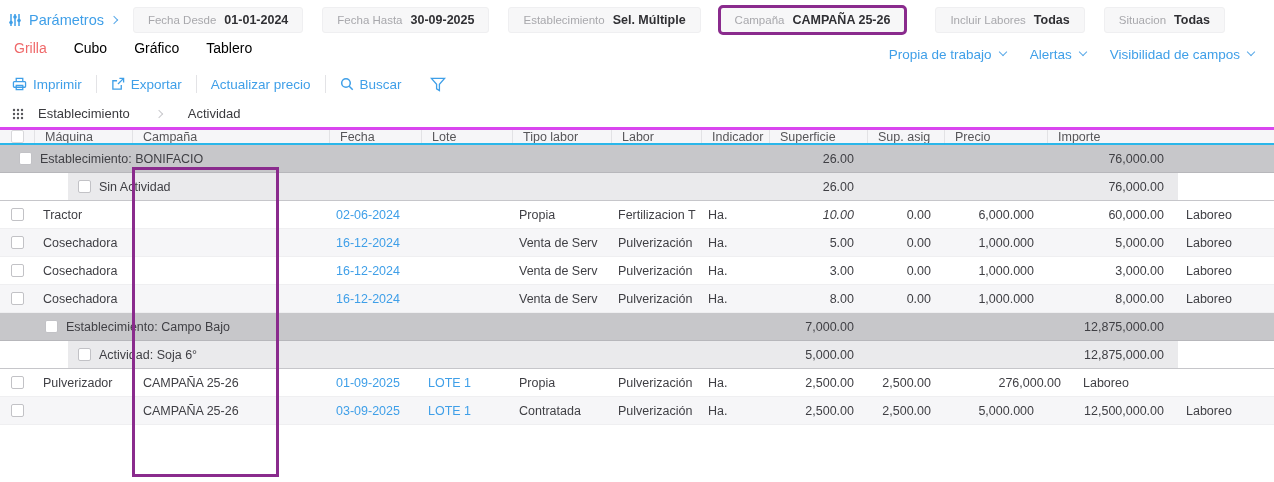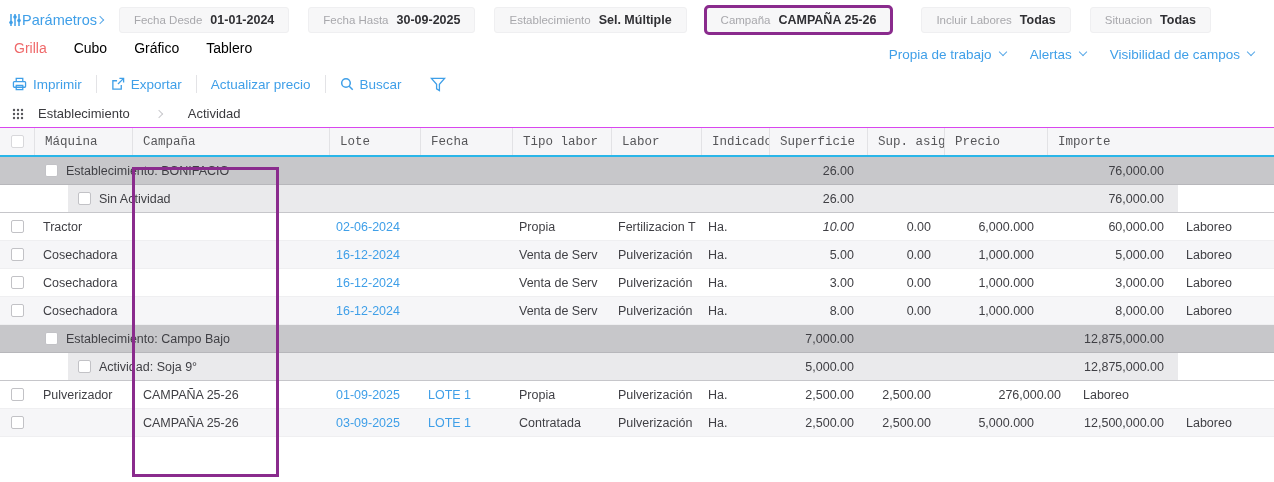--- a/index.html
+++ b/index.html
@@ -18,21 +18,21 @@
   .tspacer { flex:1; }
   .formats { display:flex; align-items:center; gap:8px; margin-right:10px; cursor:pointer; }
   .formats span { color:#36b69c; font-size:14.5px; }
   .chev { width:6px; height:6px; border-right:1.6px solid #5aa9e8;
     border-bottom:1.6px solid #5aa9e8; transform:rotate(45deg); margin-top:-4px; }
   .chev.r { transform:rotate(-45deg); margin-top:0; }
   .chev.gray { border-color:#c9c9cd; }
 
   
   .paramsbar { height:40px; display:flex; align-items:center; padding-left:8px; }
-  .params-label { display:flex; align-items:center; color:#3f9fe8;
+  .params-label { display:flex; align-items:center; gap:7px; color:#3f9fe8;
     font-size:14.5px; cursor:pointer; margin-right:16px; }
   .chip { display:flex; align-items:center; gap:8px; height:26px; padding:0 14px;
     background:#f7f7f8; border:1px solid #efeff1; border-radius:3px; margin-right:19px;
     cursor:pointer; white-space:nowrap; }
   .chip .lb { font-size:11.5px; color:#a8a8ac; }
   .chip .vl { font-size:12.5px; font-weight:bold; color:#303034; }
   .chip.hl { outline:3px solid #8a2b8d; outline-offset:-1px; margin-right:30px; }
 
   
   .tabsrow { height:28px; display:flex; padding:0 14px; }
@@ -50,22 +50,22 @@
   .tb-funnel { margin-left:28px; background:none; border:none; cursor:pointer; }
 
   
   .groupbar { height:27px; display:flex; align-items:center; padding-left:12px;
     font-size:13px; color:#3a3a3e; }
   .gb-item { cursor:pointer; }
   .gb-sep { margin:0 26px; }
 
   
   .grid { position:relative; width:1274px; }
-  .ghead { height:30px; display:flex; background:#f6f6f8;
-    border-top:1px solid #d946ef; border-bottom:2px solid #2ab6e9;font-family:Liberation Mono, monospace; }
+  .ghead { height:18px; display:flex; background:#f6f6f8;
+    border-top:3px solid #d946ef; border-bottom:2px solid #2ab6e9; }
   .hcell { display:flex; align-items:center; padding:0 10px; font-size:12.5px;
     color:#565659; border-right:1px solid #e2e2e5; overflow:hidden;
     white-space:nowrap; cursor:pointer; }
   .hcell:last-child { border-right:none; }
   .row { position:relative; height:28px; display:flex; align-items:center;
     border-bottom:1px solid #efeff1; font-size:12.5px; }
   .row.zebra { background:#f6f6f8; }
   .cell { height:100%; display:flex; align-items:center; padding:0 6px;
     overflow:hidden; white-space:nowrap; position:relative; }
   .cell.num { justify-content:flex-end; padding-right:14px; }
@@ -226,25 +226,25 @@
     <div class="ghead">
         <div class="hcell" style="width: 35px; justify-content: center;">
           <span class="cb"></span>
         </div>
         <div class="hcell" style="width: 98px;">
           <span>Máquina</span>
         </div>
         <div class="hcell" style="width: 197px;">
           <span>Campaña</span>
         </div>
+        <div class="hcell" style="width: 92px;">
+          <span>Fecha</span>
+        </div>
         <div class="hcell" style="width: 91px;">
           <span>Lote</span>
-        </div>
-        <div class="hcell" style="width: 92px;">
-          <span>Fecha</span>
         </div>
         <div class="hcell" style="width: 99px;">
           <span>Tipo labor</span>
         </div>
         <div class="hcell" style="width: 90px;">
           <span>Labor</span>
         </div>
         <div class="hcell" style="width: 68px;">
           <span>Indicador</span>
         </div>
@@ -258,21 +258,21 @@
           <span>Precio</span>
         </div>
         <div class="hcell" style="width: 130px;">
           <span>Importe</span>
         </div>
       </div>
     <div>
         <div class="row g1">
           <div class="band"></div>
           <div class="gcontent">
-            <div class="glabel" style="width: 770px; padding-left: 45px;">
+            <div class="glabel" style="width: 770px; padding-left: 19px;">
               <span class="cb"></span>
               <span>Establecimiento: BONIFACIO</span>
             </div>
             <div class="cell num" style="width: 98px;">
               <span>26.00</span>
             </div>
             <div class="cell num" style="width: 77px;"></div>
             <div class="cell num" style="width: 103px;"></div>
             <div class="cell num" style="width: 130px;">
               <span>76,000.00</span>
@@ -478,21 +478,21 @@
               <span>12,875,000.00</span>
             </div>
             <div class="cell num" style="width: 96px;"></div>
           </div>
         </div>
         <div class="row g2">
           <div class="band"></div>
           <div class="gcontent">
             <div class="glabel" style="width: 770px; padding-left: 78px;">
               <span class="cb"></span>
-              <span>Actividad: Soja 9°</span>
+              <span>Actividad: Soja 6°</span>
             </div>
             <div class="cell num" style="width: 98px;">
               <span>5,000.00</span>
             </div>
             <div class="cell num" style="width: 77px;"></div>
             <div class="cell num" style="width: 103px;"></div>
             <div class="cell num" style="width: 130px;">
               <span>12,875,000.00</span>
             </div>
             <div class="cell num" style="width: 96px;"></div>

